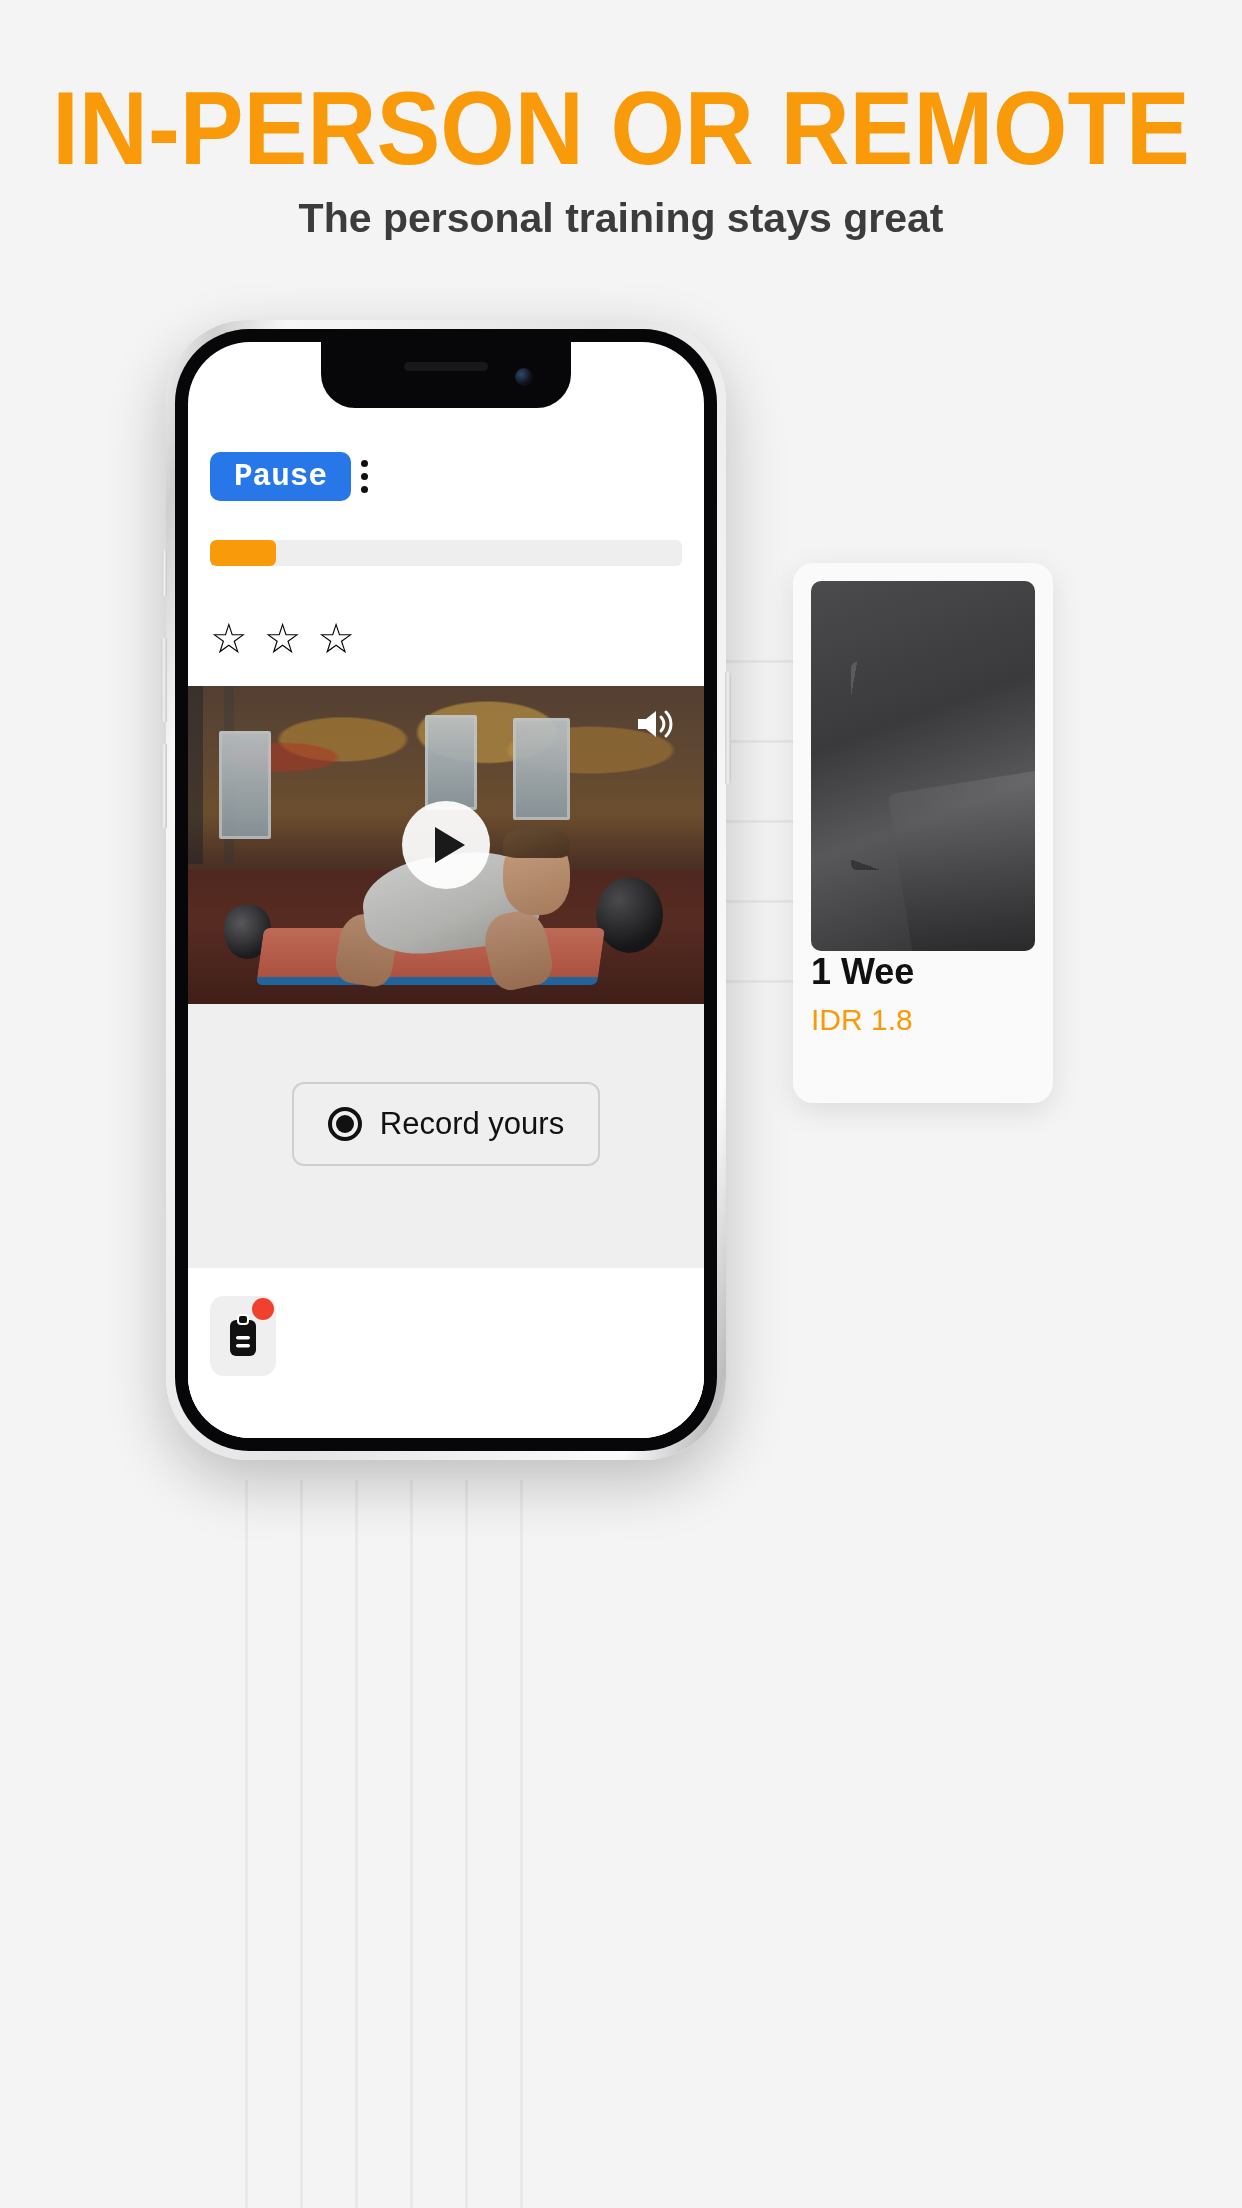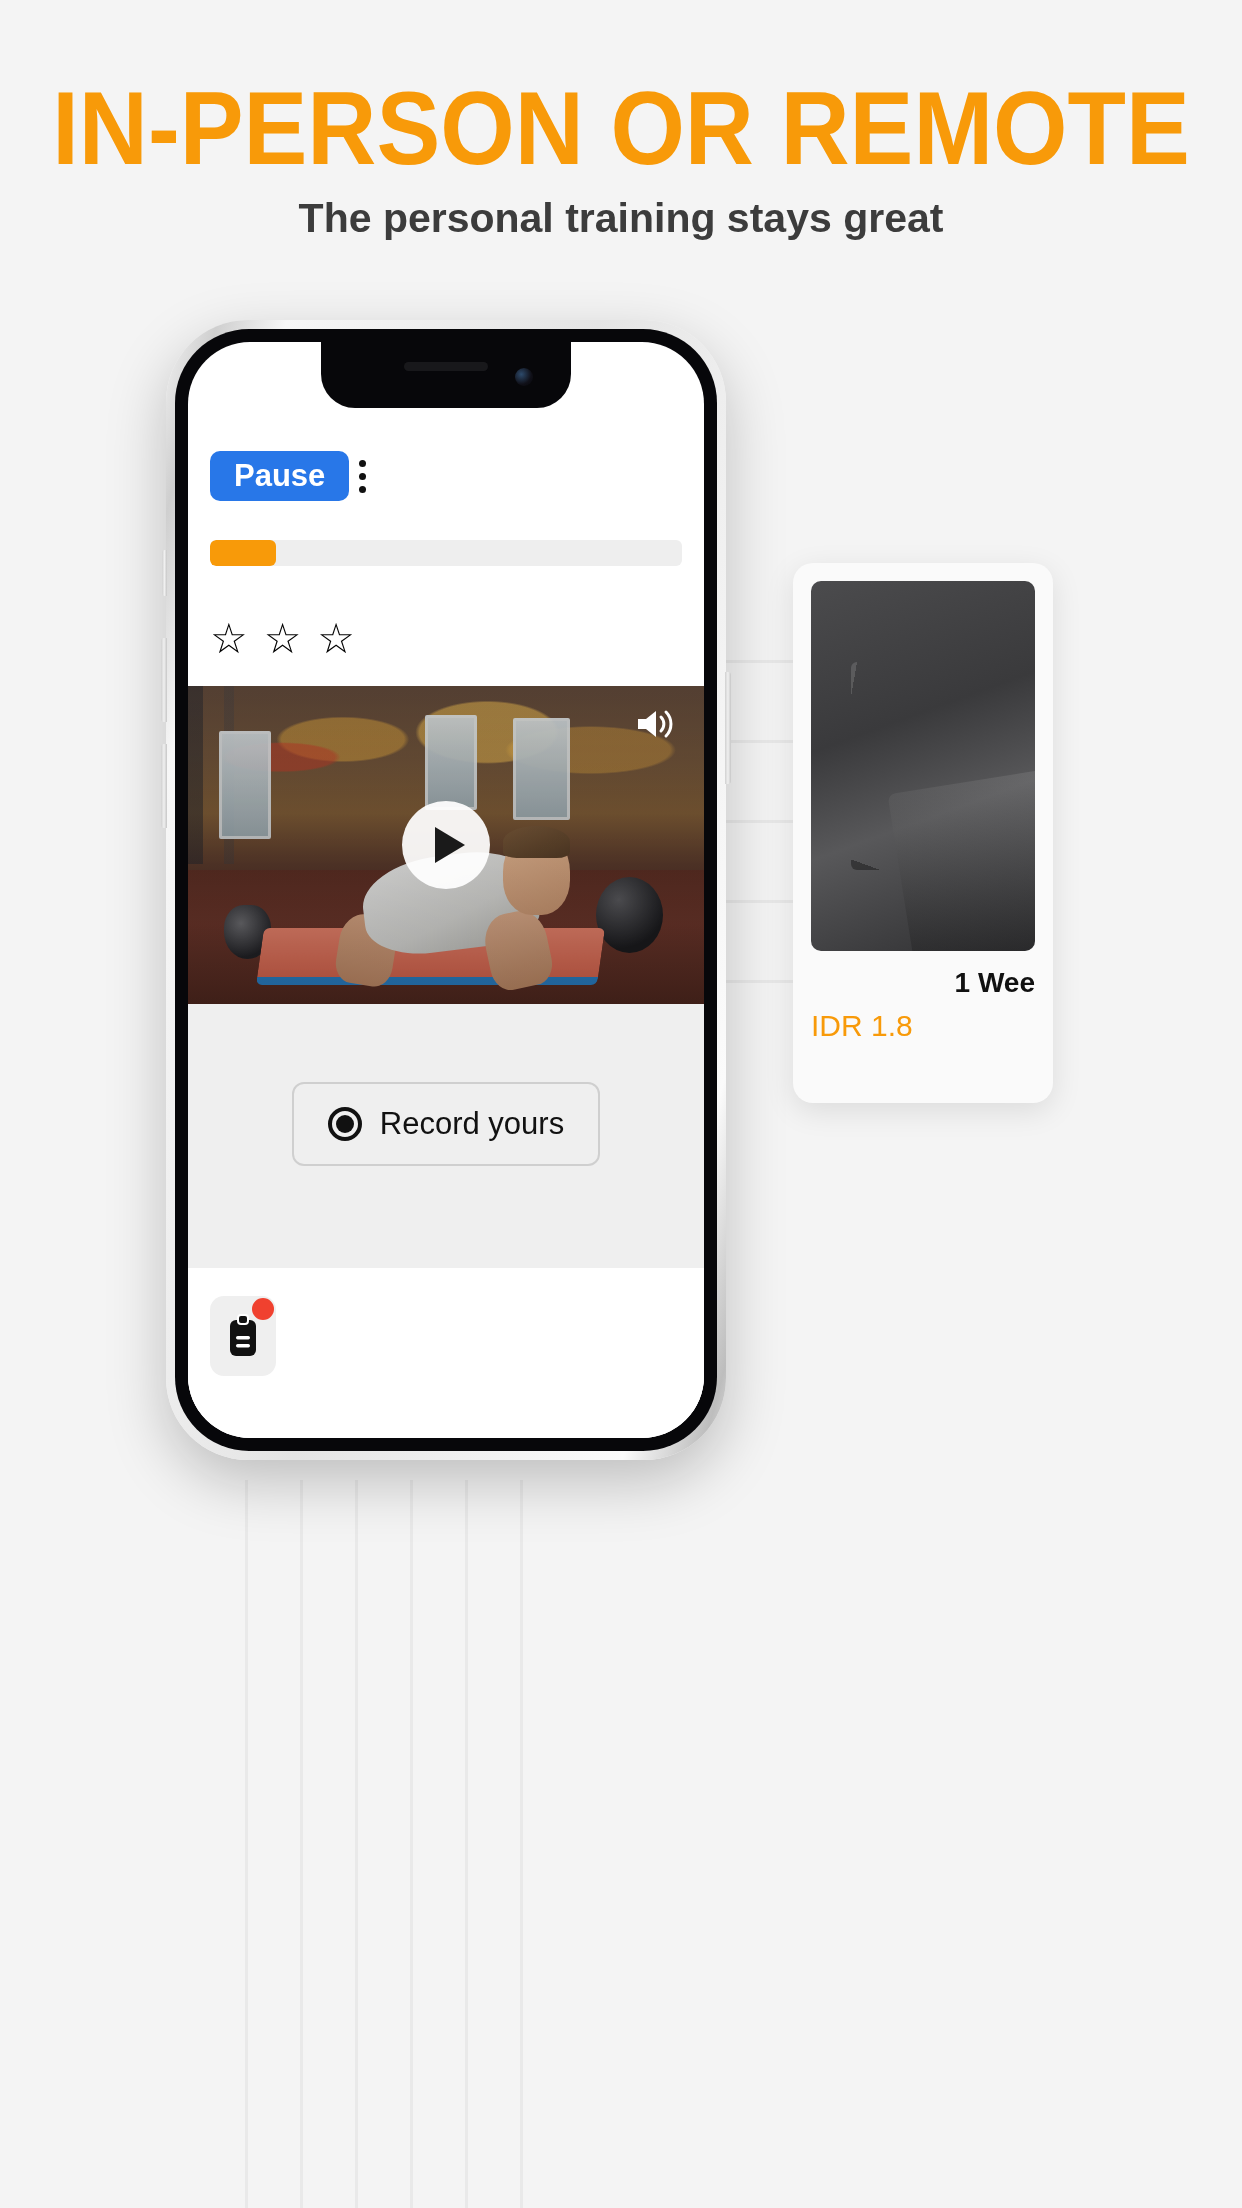--- a/index.html
+++ b/index.html
@@ -72,24 +72,22 @@
   }
   .side-card .thumb::after{
     content:"";
     position:absolute; right:-10%; bottom:-4%;
     width:70%; height:50%;
     background:linear-gradient(200deg,rgba(255,255,255,0.10),rgba(0,0,0,0.25));
     border-radius:8px;
     transform:rotate(-9deg);
   }
   .side-card .ct {
-    margin-top:16px;
-    font-size:28px; font-weight:bold; color:#111;
+    font-size:36px; font-weight:bold; color:#111;
     white-space:nowrap;
-    text-align:right;
   }
   .side-card .cp {
     margin-top:10px;
     font-size:30px; color:#f89a09;
     white-space:nowrap;
   }
 
   
   .phone {
     position:absolute;
@@ -166,20 +164,21 @@
     position:absolute; top:86px; left:0; width:100%;
     height:96px; display:flex; align-items:center;
     padding:0 34px 0 22px;
     z-index:20;
   }
   .pause-btn {
     background:#2877e8; color:#fff;
     font-size:31px; font-weight:bold;
     padding:7px 24px; border-radius:10px;
     border:none;
+    font-family:Liberation Mono, monospace;
   }
   .app-title {
     margin-left:20px; font-size:37px; font-weight:bold; color:#000; flex:1;
   }
   .kebab { display:flex; flex-direction:column; gap:6px; padding:6px 10px;}
   .kebab span{ width:7px;height:7px;border-radius:50%;background:#111;display:block;}
 
   
   .progress-wrap {
     position:absolute; top:198px; left:22px; right:22px;

